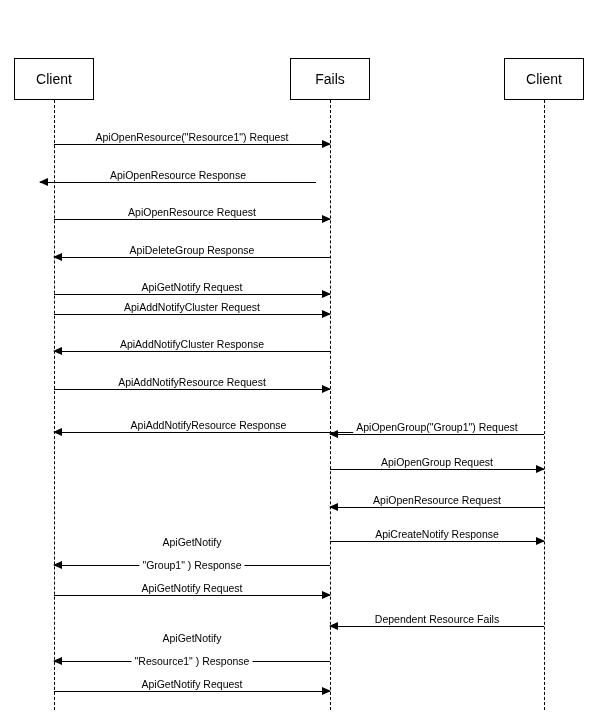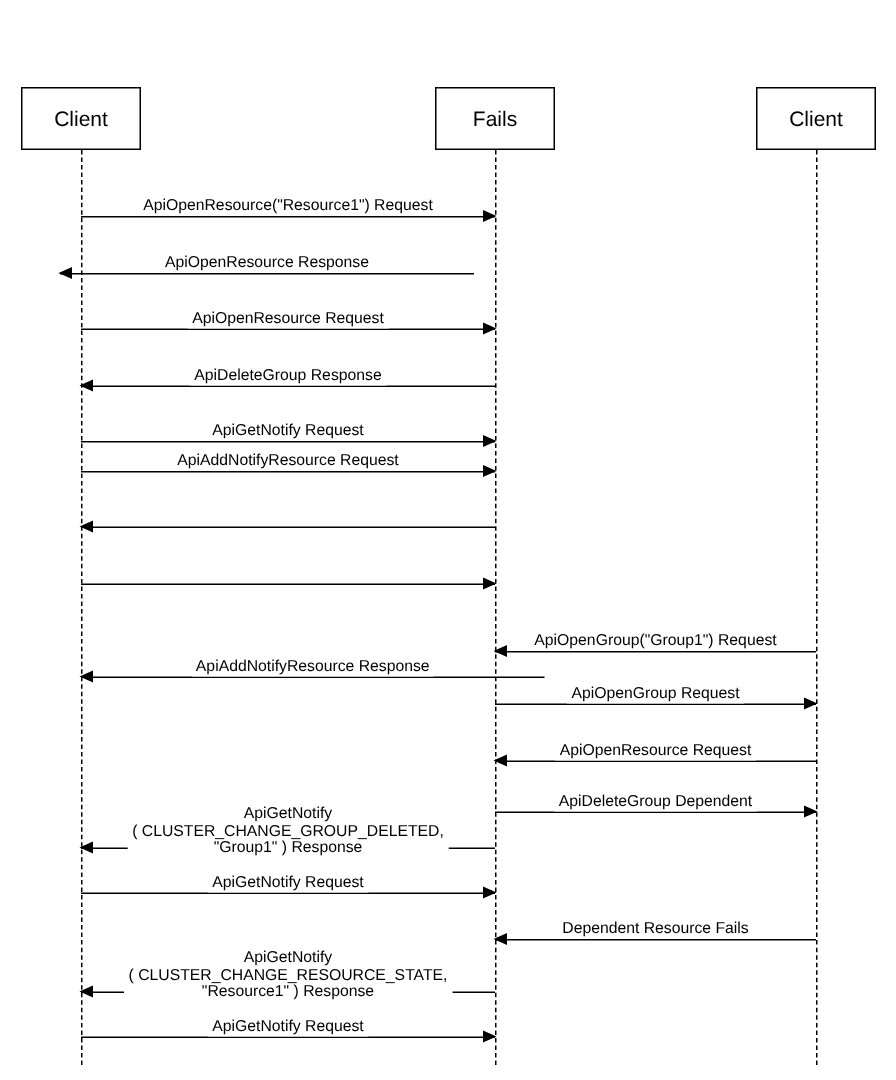--- a/index.html
+++ b/index.html
@@ -120,34 +120,36 @@
 
 <div class="arrow" style="left:54px; width:276px; top:285px;">
   <div class="arrow-line"></div>
     <div class="arrow-head-right"></div>
   <div class="arrow-label">ApiGetNotify Request</div>
 </div>
 
 <div class="arrow" style="left:54px; width:276px; top:305px;">
   <div class="arrow-line"></div>
     <div class="arrow-head-right"></div>
+  <div class="arrow-label">ApiAddNotifyCluster Request</div>
+</div>
+
+<div class="arrow" style="left:54px; width:276px; top:342px;">
+  <div class="arrow-line"></div>
+    <div class="arrow-head-left"></div>
+  <div class="arrow-label">ApiAddNotifyCluster Response</div>
+</div>
+
+<div class="arrow" style="left:54px; width:276px; top:380px;">
+  <div class="arrow-line"></div>
+    <div class="arrow-head-right"></div>
   <div class="arrow-label">ApiAddNotifyResource Request</div>
 </div>
 
-<div class="arrow" style="left:54px; width:276px; top:342px;">
-  <div class="arrow-line"></div>
-    <div class="arrow-head-left"></div>
-</div>
-
-<div class="arrow" style="left:54px; width:276px; top:380px;">
-  <div class="arrow-line"></div>
-    <div class="arrow-head-right"></div>
-</div>
-
-<div class="arrow" style="left:54px; width:276px; top:442px;padding-left:33px;">
+<div class="arrow" style="left:54px; width:276px; top:423px;padding-left:33px;">
   <div class="arrow-line"></div>
     <div class="arrow-head-left"></div>
   <div class="arrow-label">ApiAddNotifyResource Response</div>
 </div>
 
 <div class="arrow" style="left:330px; width:214px; top:425px;">
   <div class="arrow-line"></div>
     <div class="arrow-head-left"></div>
   <div class="arrow-label">ApiOpenGroup("Group1") Request</div>
 </div>
@@ -160,29 +162,29 @@
 
 <div class="arrow" style="left:330px; width:214px; top:498px;">
   <div class="arrow-line"></div>
     <div class="arrow-head-left"></div>
   <div class="arrow-label">ApiOpenResource Request</div>
 </div>
 
 <div class="arrow" style="left:330px; width:214px; top:532px;">
   <div class="arrow-line"></div>
     <div class="arrow-head-right"></div>
-  <div class="arrow-label">ApiDeleteGroup Dependent</div>
+  <div class="arrow-label">ApiCreateNotify Response</div>
 </div>
 
 <div class="arrow" style="left:54px; width:276px; top:556px;">
   <div class="arrow-line"></div>
     <div class="arrow-head-left"></div>
   <div class="arrow-label multi">
     <span>ApiGetNotify</span><br>
-    <span>( CLUSTER_CHANGE_GROUP_DELETED,</span><br>
+    <br>
     <span>"Group1" ) Response</span>
   </div>
 </div>
 
 <div class="arrow" style="left:54px; width:276px; top:586px;">
   <div class="arrow-line"></div>
     <div class="arrow-head-right"></div>
   <div class="arrow-label">ApiGetNotify Request</div>
 </div>
 
@@ -190,21 +192,21 @@
   <div class="arrow-line"></div>
     <div class="arrow-head-left"></div>
   <div class="arrow-label">Dependent Resource Fails</div>
 </div>
 
 <div class="arrow" style="left:54px; width:276px; top:652px;">
   <div class="arrow-line"></div>
     <div class="arrow-head-left"></div>
   <div class="arrow-label multi">
     <span>ApiGetNotify</span><br>
-    <span>( CLUSTER_CHANGE_RESOURCE_STATE,</span><br>
+    <br>
     <span>"Resource1" ) Response</span>
   </div>
 </div>
 
 <div class="arrow" style="left:54px; width:276px; top:682px;">
   <div class="arrow-line"></div>
     <div class="arrow-head-right"></div>
   <div class="arrow-label">ApiGetNotify Request</div>
 </div>
 

